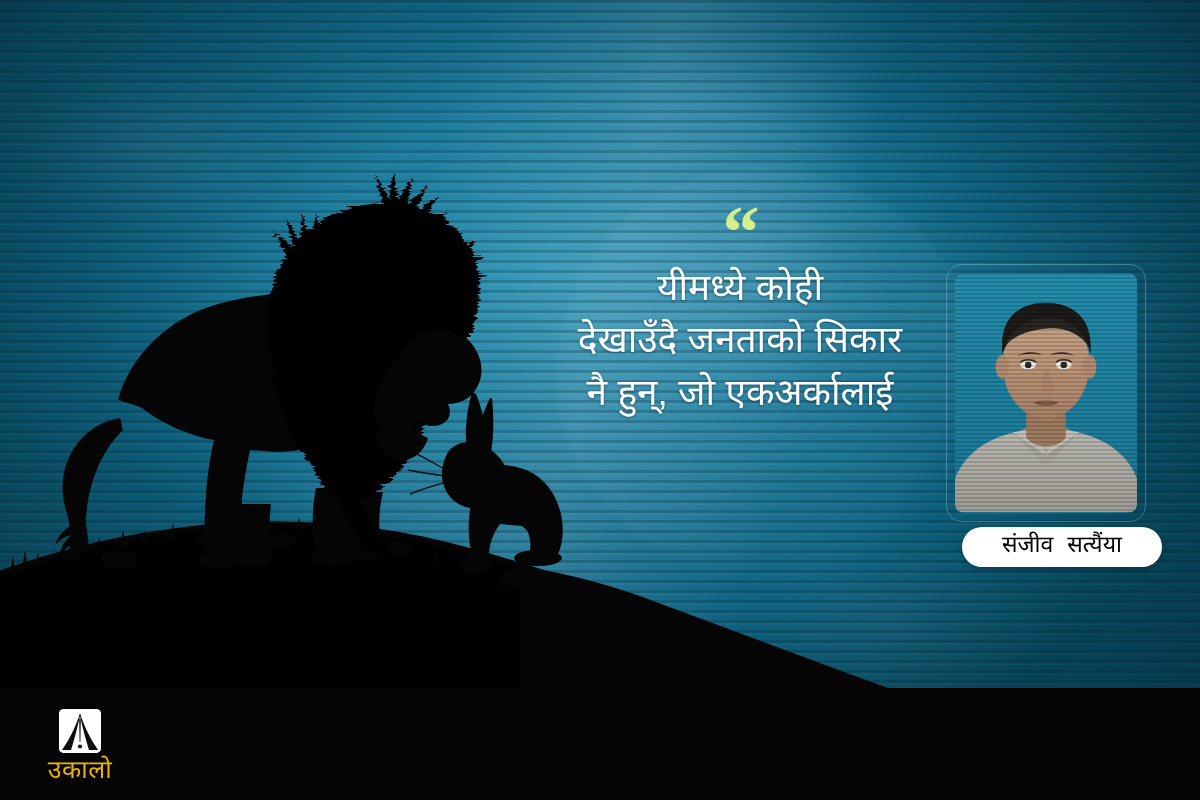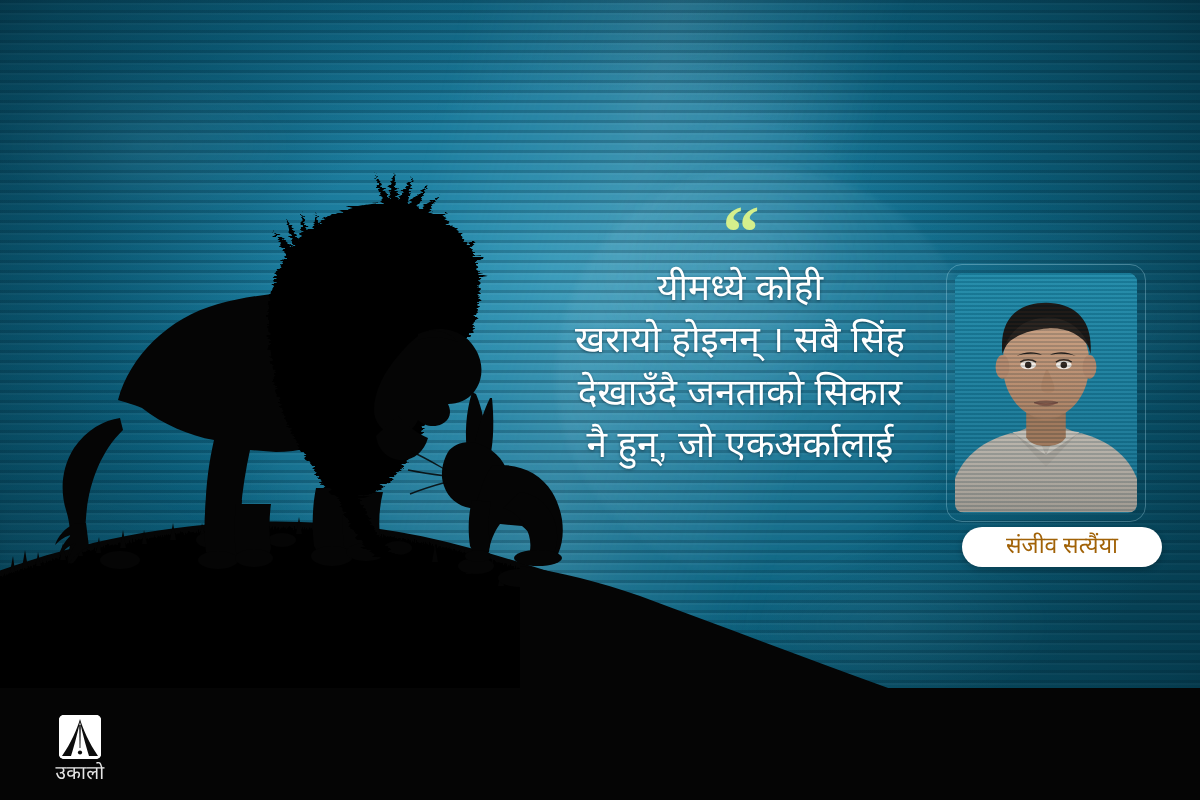--- a/index.html
+++ b/index.html
@@ -116,22 +116,22 @@
   }
   .logo-mark {
     width: 42px; height: 44px;
     background: #fff;
     border-radius: 5px;
     position: relative;
     overflow: hidden;
   }
   .logo-mark svg { position: absolute; inset: 0; }
   .logo-word {
-    color: #e5e5e5;
-    font-size: 19px;
+    color: #eab308;
+    font-size: 25px;
     letter-spacing: .5px;
     line-height: 1;
     font-family: "Liberation Sans", "DejaVu Sans", sans-serif;
   }
 
   
   .quote-block {
     position: absolute;
     left: 520px;
     top: 210px;
@@ -186,24 +186,24 @@
   
   .name-badge {
     position: absolute;
     left: 962px;
     top: 527px;
     min-width: 200px;
     padding: 6px 16px 8px;
     background: #ffffff;
     border-radius: 20px;
     text-align: center;
-    color: #a16207;
+    color: #000000;
     font-size: 23px;
     line-height: 1.15;
-    font-family: Liberation Serif, serif;
+    font-family: Liberation Mono, monospace;
     box-shadow: 0 2px 6px rgba(0,0,0,.25);
     white-space: nowrap;
   }
 </style>
 </head>
 <body>
 
 <div class="card">
 
   <div class="bg-base"></div>
@@ -421,21 +421,20 @@
         <circle cx="21" cy="37.5" r="2.1" fill="#0d0d0d"></circle>
       </svg>
     </div>
     <div class="logo-word">उकालो</div>
   </div>
 
   <div class="quote-block">
     <div class="quote-mark">“</div>
     <div class="quote-text">
       <span class="ln">यीमध्ये कोही</span>
-      <span class="ln">खरायो होइनन् । सबै सिंह</span>
       <span class="ln">देखाउँदै जनताको सिकार</span>
       <span class="ln">नै हुन्, जो एकअर्कालाई</span>
     </div>
   </div>
 
   <div class="portrait-frame">
     <div class="portrait">
       <svg viewBox="0 0 184 242" xmlns="http://www.w3.org/2000/svg" aria-hidden="true">
         <defs>
           <clipPath id="phClip">

